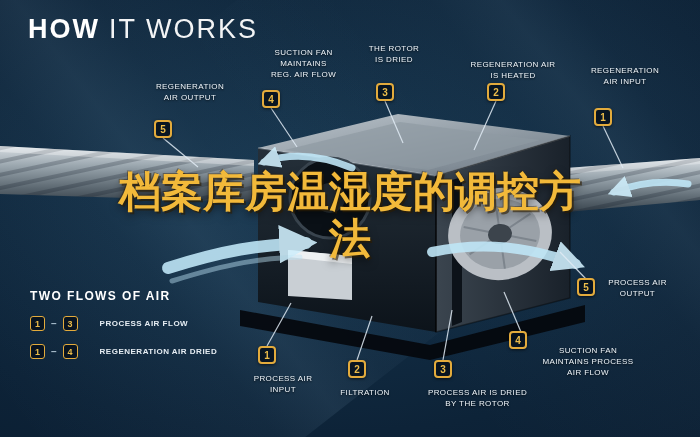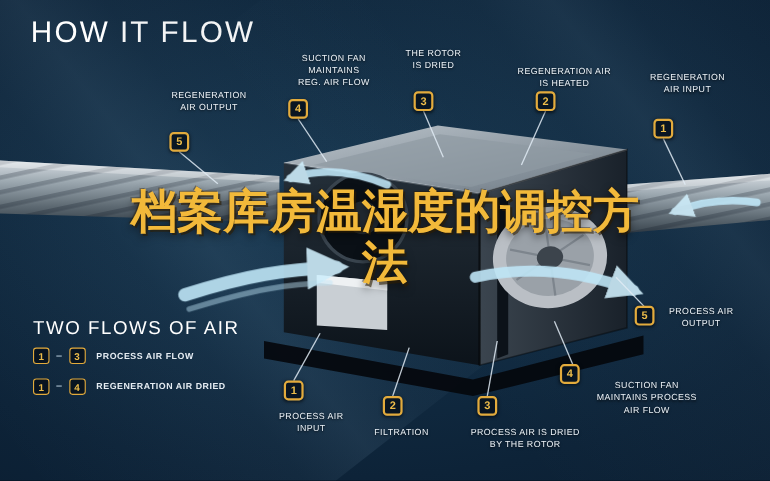--- a/index.html
+++ b/index.html
@@ -5,43 +5,43 @@
   * { margin:0; padding:0; box-sizing:border-box; }
   html,body { width:700px; height:437px; overflow:hidden; background:#05101d;
               font-family:"Liberation Sans", sans-serif; }
   .stage { position:relative; width:700px; height:437px; overflow:hidden;
            background:radial-gradient(ellipse 950px 520px at 45% 42%, #16364f 0%, #0d2338 48%, #071526 100%); }
   .streak { position:absolute; pointer-events:none; z-index:1; }
   .scene { position:absolute; left:0; top:0; z-index:2; }
 
   .title { position:absolute; left:28px; top:14px; z-index:10; color:#ffffff;
            font-size:27px; letter-spacing:2px; }
-  .title .bold { font-weight:normal; }
+  .title .bold { font-weight:bold; }
   .title .light { font-weight:normal; margin-left:9px; opacity:.95; }
 
   .callout-label { position:absolute; z-index:10; color:#eef4f9; font-size:8px;
                    font-weight:normal; letter-spacing:.4px; line-height:1.35;
                    text-align:center; text-transform:uppercase; white-space:pre-line;
                    text-shadow:0 1px 2px rgba(0,0,0,.7); }
   .badge { position:absolute; z-index:11; width:18px; height:18px;
            border:2px solid #e3ab3c; border-radius:4px;
            background:rgba(7,17,28,.88); color:#ecbc4a; font-size:10px;
            font-weight:bold; display:flex; align-items:center; justify-content:center;
            box-shadow:0 1px 3px rgba(0,0,0,.6); }
 
   .legend-title { position:absolute; left:30px; top:289px; z-index:10; color:#ffffff;
-                  font-size:17px; font-weight:normal; letter-spacing:1.4px; }
+                  font-size:12px; font-weight:bold; letter-spacing:1.4px; }
   .legend-row { position:absolute; left:30px; z-index:10; display:flex;
                 align-items:center; gap:6px; }
   .legend-badge { width:15px; height:15px; border:1.5px solid #e3ab3c; border-radius:3px;
                   background:rgba(7,17,28,.88); color:#ecbc4a; font-size:9px; font-weight:bold;
                   display:flex; align-items:center; justify-content:center; }
   .legend-dash { color:#a7bccb; font-size:10px; font-weight:bold; }
   .legend-label { color:#e6edf3; font-size:8px; font-weight:bold; letter-spacing:.5px;
-                  margin-left:4px; }
+                  margin-left:16px; }
 
   .cn-title { position:absolute; left:40px; top:172px; width:620px; z-index:30;
               text-align:center; font-size:42px; font-weight:bold; color:#f2b93a;
               line-height:1.12; font-family:Liberation Mono, monospace;
               text-shadow:2px 2px 0 rgba(45,28,0,.6), -1px -1px 0 rgba(45,28,0,.4),
                           0 4px 8px rgba(0,0,0,.55); }
 </style>
 </head>
 <body>
 
@@ -132,21 +132,21 @@
       <path d="M603,126 L623,168"></path>
       <path d="M267,346 L291,303"></path>
       <path d="M357,360 L372,316"></path>
       <path d="M443,360 L452,310"></path>
       <path d="M521,332 L504,292"></path>
       <path d="M586,279 L560,252"></path>
     </g>
   </svg>
 
   <div class="title">
-    <span class="bold">HOW</span><span class="light">IT FLOW</span>
+    <span class="bold">HOW</span><span class="light">IT WORKS</span>
   </div>
 
   <div class="cn-title">
     <div>档案库房温湿度的调控方</div>
     <div>法</div>
   </div>
 
   <div class="callout-label" style="left:145px;top:82px;width:90px">REGENERATION
 AIR OUTPUT</div>
   <div class="badge" style="left:154px;top:120px">5</div>

